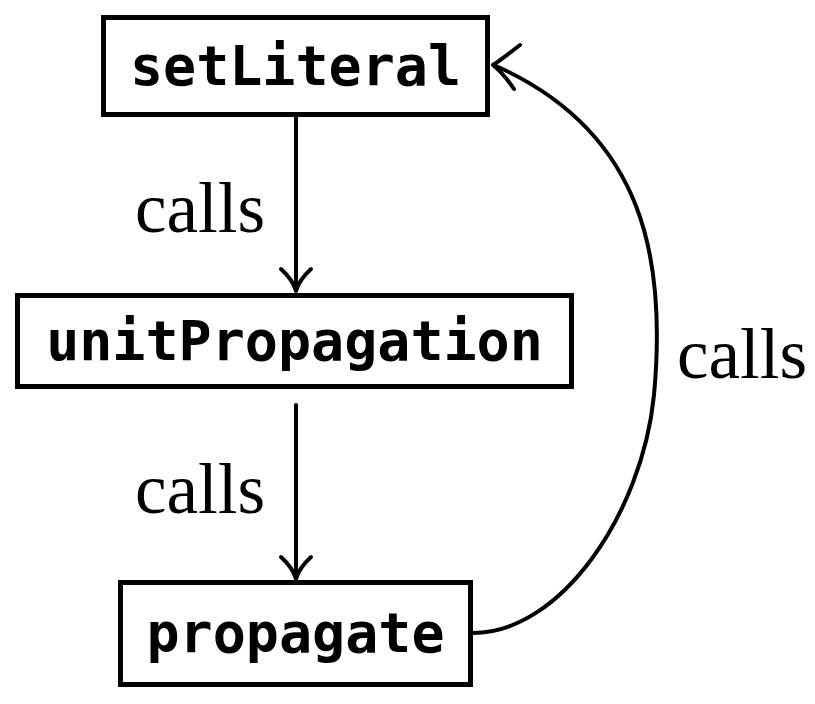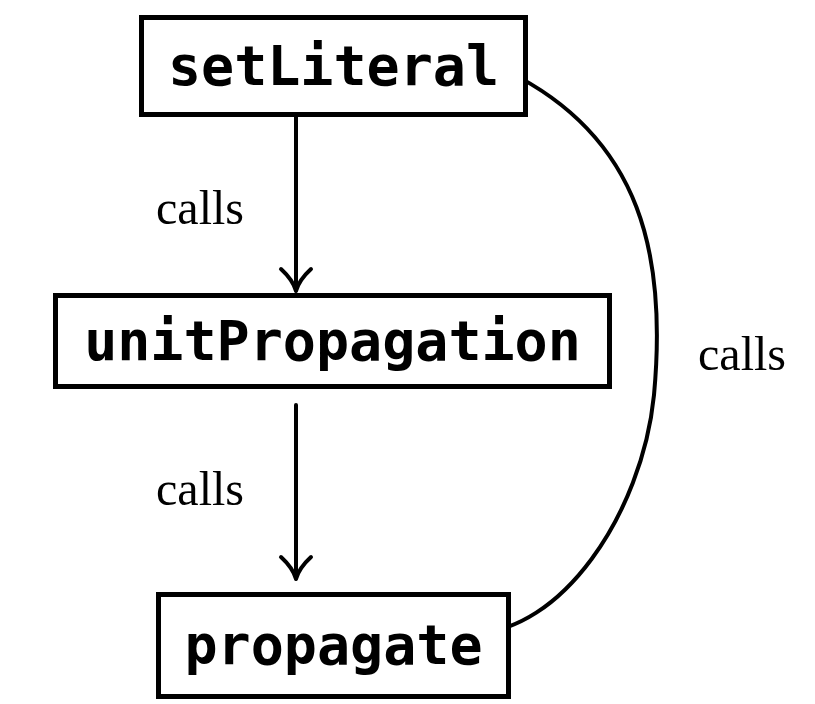--- a/index.html
+++ b/index.html
@@ -30,30 +30,29 @@
     background: var(--node-fill, #ffffff);
     display: flex;
     align-items: center;
     justify-content: center;
     font-family: "DejaVu Sans Mono", monospace;
     font-weight: bold;
     font-size: 55px;
     line-height: 1;
     color: var(--stroke, #000000);
     white-space: nowrap;
-    margin-left: 38px;
   }
   .node-setliteral      { left: 101px; top: 15px;  width: 389px; height: 102px; }
   .node-unitpropagation { left: 15px;  top: 293px; width: 559px; height: 96px; }
-  .node-propagate       { left: 118px; top: 592px; width: 355px; height: 107px; }
+  .node-propagate       { left: 118px; top: 580px; width: 355px; height: 107px; }
   .edge-label {
     position: absolute;
     transform: translate(-50%, -50%);
     font-family: "Liberation Serif", serif;
-    font-size: 48px;
+    font-size: 71px;
     line-height: 1;
     color: var(--stroke, #000000);
     white-space: nowrap;
   }
   .edge-label-1 { left: 200px; top: 208px; }
   .edge-label-2 { left: 200px; top: 489px; }
   .edge-label-3 { left: 742px; top: 354px; }
 </style>
 </head>
 <body>

